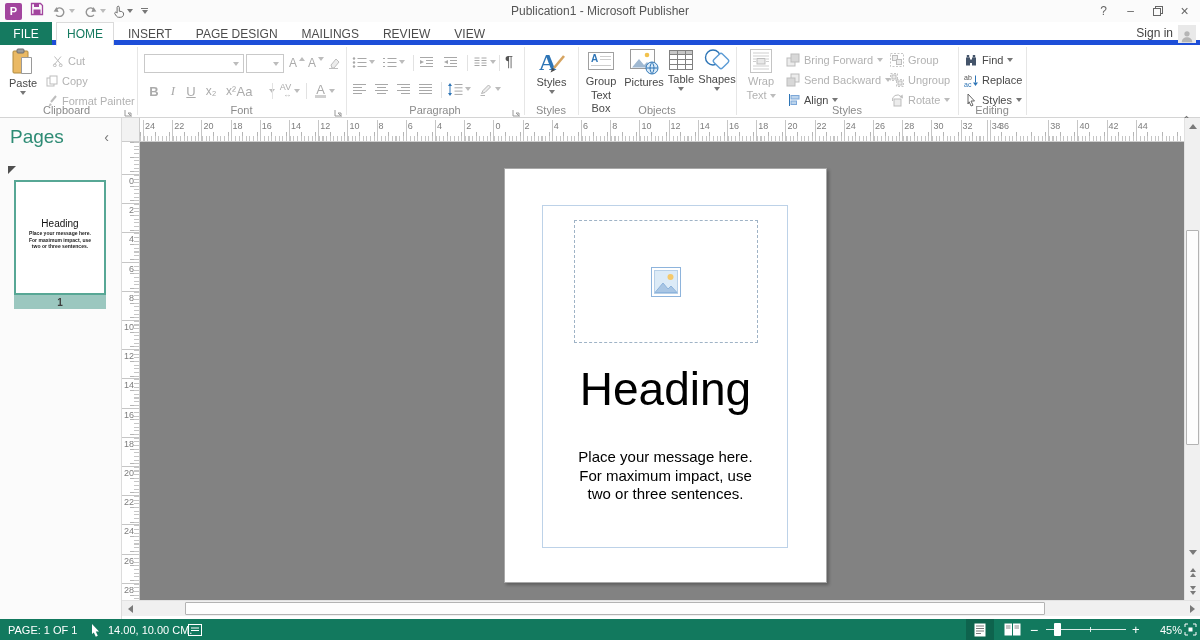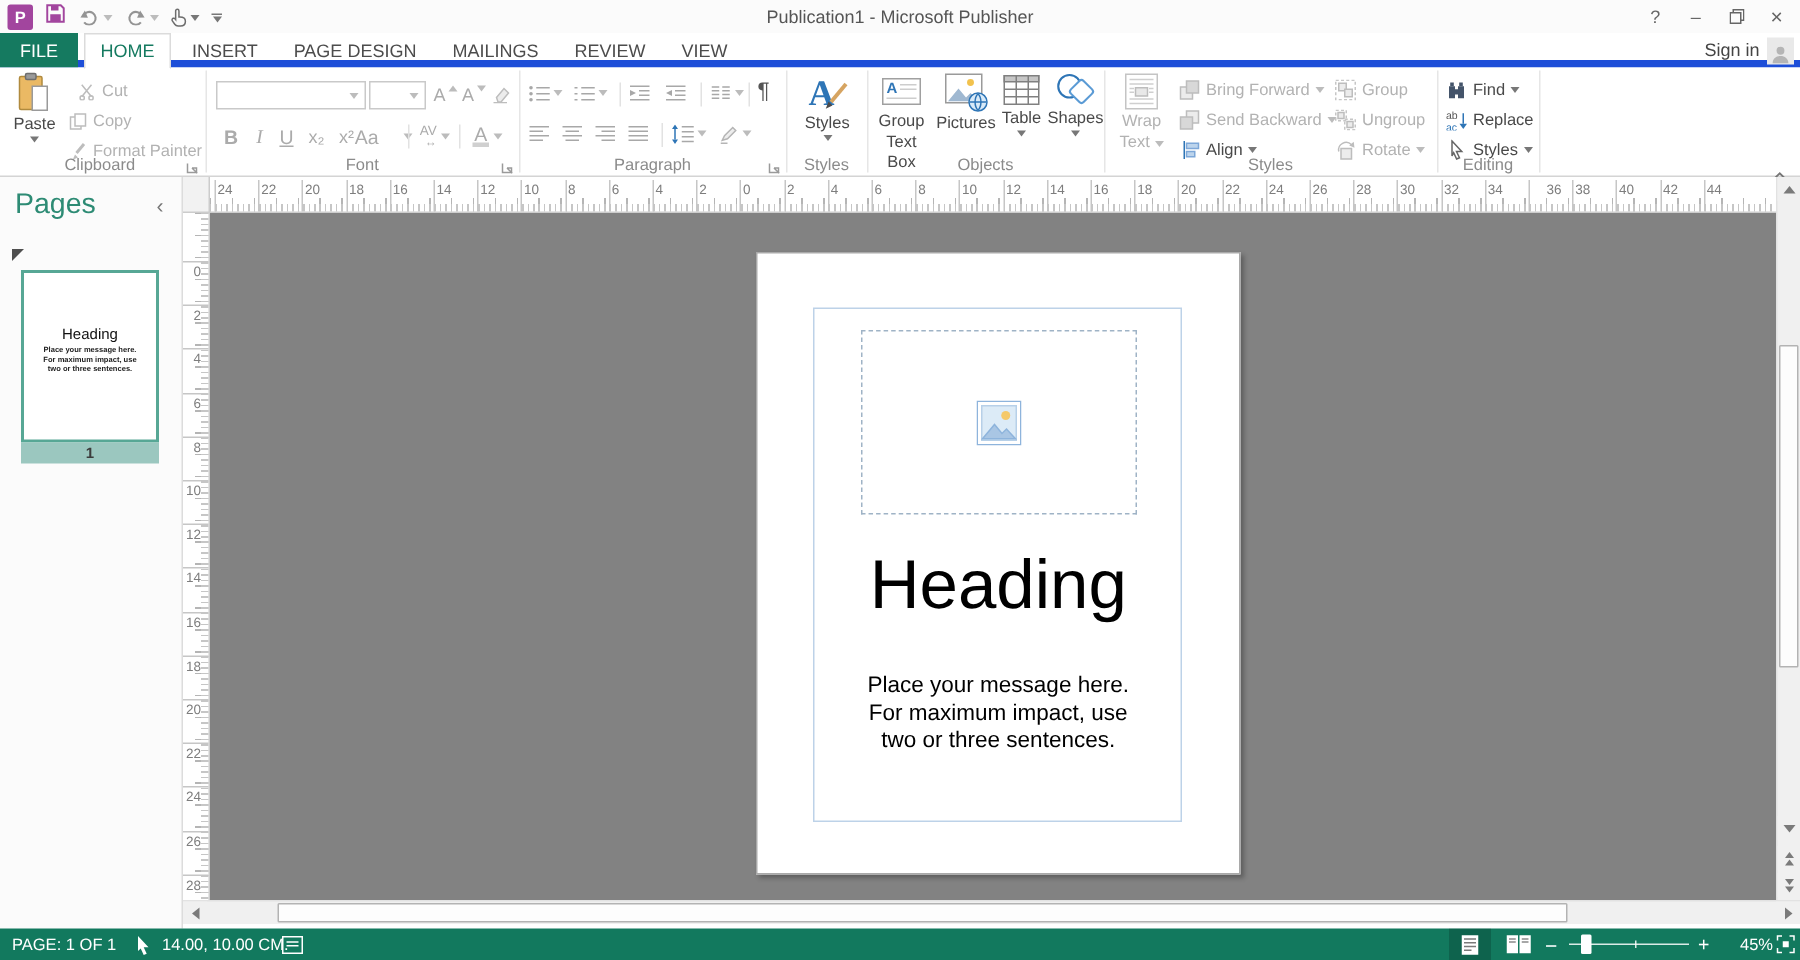--- a/index.html
+++ b/index.html
@@ -536,21 +536,21 @@
     <span class="rnum" style="left: 589px;">16</span>
     <span class="rnum" style="left: 618.2px;">18</span>
     <span class="rnum" style="left: 647.4px;">20</span>
     <span class="rnum" style="left: 676.6px;">22</span>
     <span class="rnum" style="left: 705.8px;">24</span>
     <span class="rnum" style="left: 735px;">26</span>
     <span class="rnum" style="left: 764.2px;">28</span>
     <span class="rnum" style="left: 793.4px;">30</span>
     <span class="rnum" style="left: 822.6px;">32</span>
     <span class="rnum" style="left: 851.8px;">34</span>
-    <span class="rnum" style="left: 881px; padding-left: 10px;">36</span>
+    <span class="rnum" style="left: 849px; padding-left: 10px;">36</span>
     <span class="rnum" style="left: 910.2px;">38</span>
     <span class="rnum" style="left: 939.4px;">40</span>
     <span class="rnum" style="left: 968.6px;">42</span>
     <span class="rnum" style="left: 997.8px;">44</span>
   </div>
 <div class="vruler">
     <span class="vnum" style="top: 34px;">0</span>
     <span class="vnum" style="top: 63.2px;">2</span>
     <span class="vnum" style="top: 92.4px;">4</span>
     <span class="vnum" style="top: 121.6px;">6</span>

